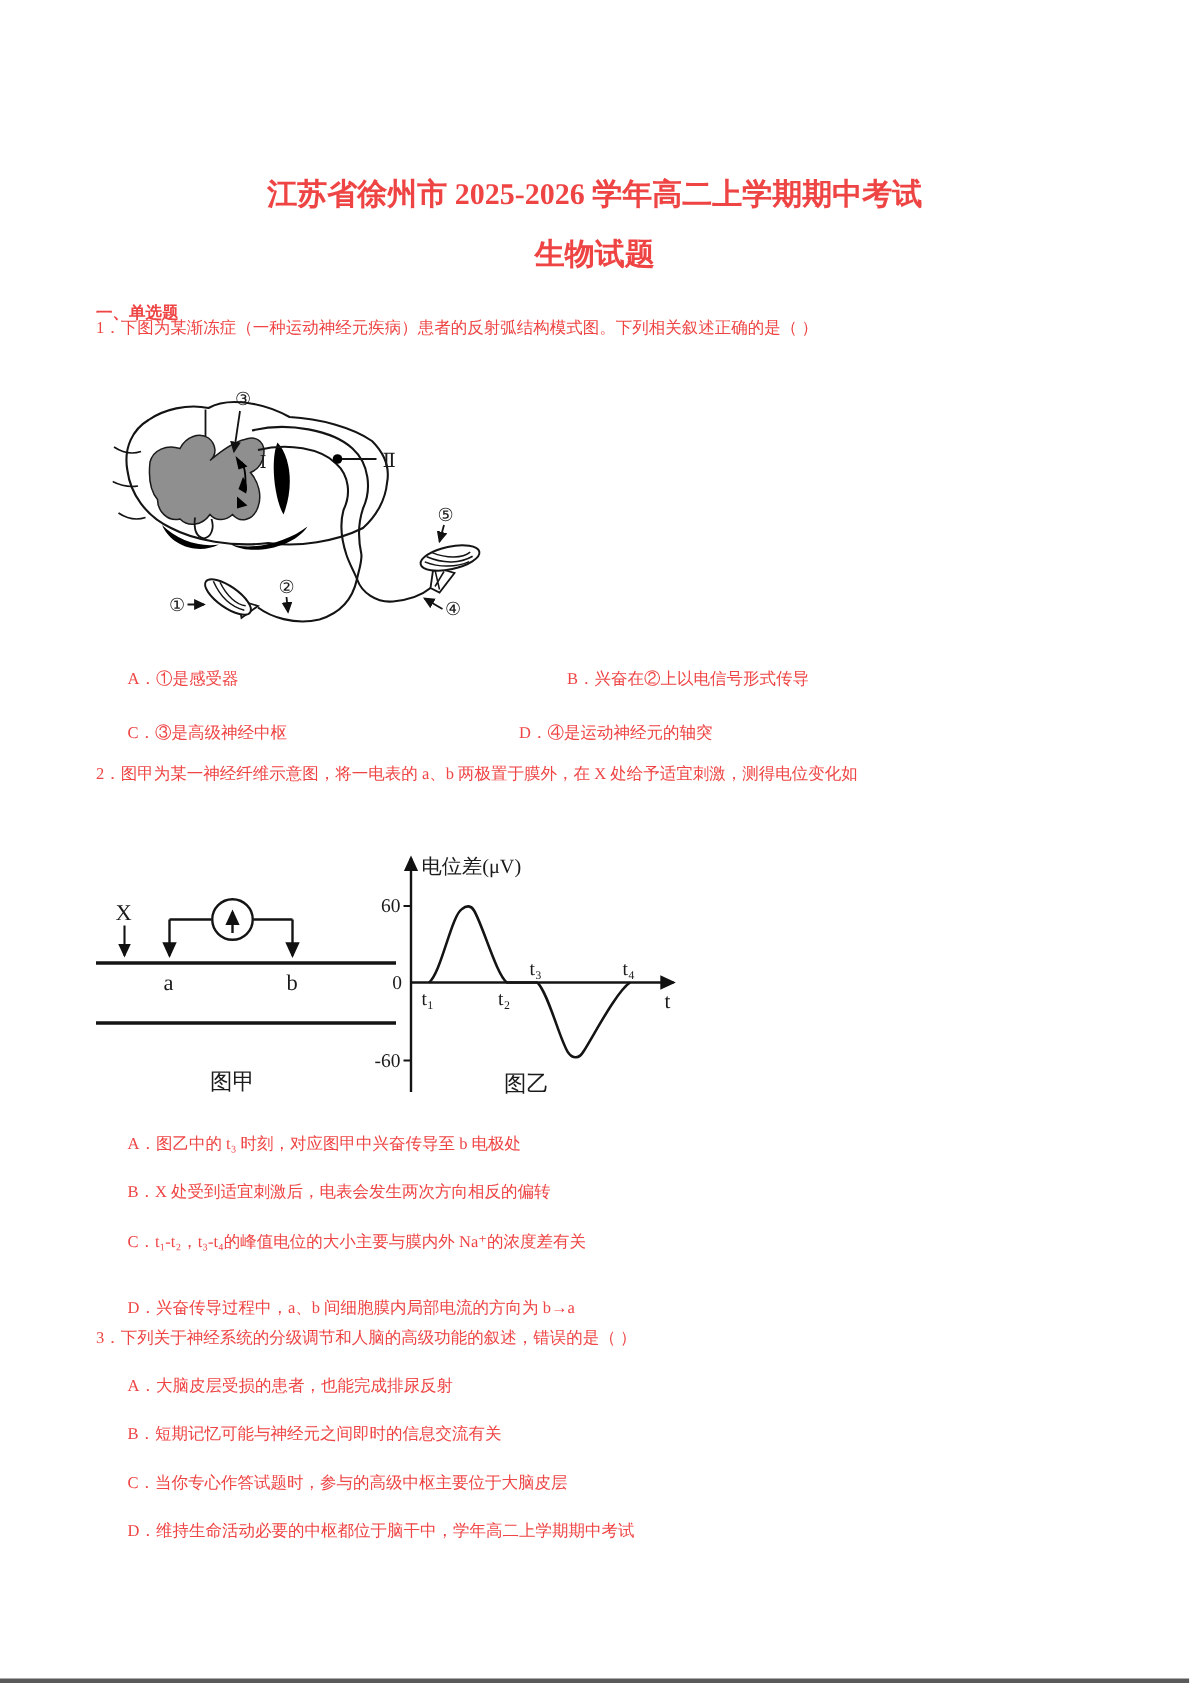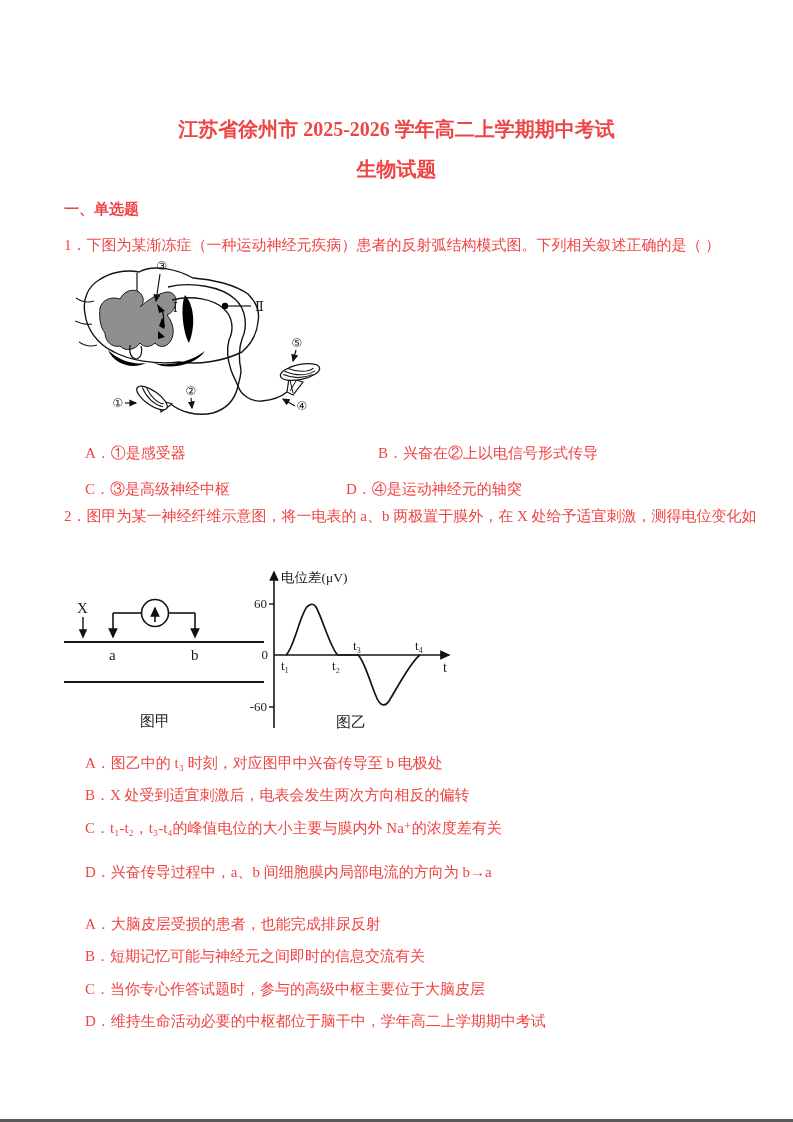--- a/index.html
+++ b/index.html
@@ -7,21 +7,21 @@
     position:relative;
     width:793px;height:1122px;
     background:#ffffff;
     overflow:hidden;
     font-family:"Liberation Serif","DejaVu Serif",serif;
     color:#ef4444;
   }
   .line{
     position:absolute;
     white-space:nowrap;
-    font-size:15px;
+    font-size:11px;
     line-height:17px;
   }
   .title{
     position:absolute;left:0;width:100%;
     text-align:center;font-weight:bold;font-size:20px;white-space:nowrap;
   }
   .section{font-weight:bold;}
   .fig{position:absolute;}
   svg text{font-family:"Liberation Serif","DejaVu Serif",serif;fill:#1b1b1b;}
   .bottom-rule{
@@ -31,21 +31,21 @@
 </head>
 <body>
 
 <div class="page">
 
   <div class="title" style="top:116px;">江苏省徐州市 2025-2026 学年高二上学期期中考试</div>
   <div class="title" style="top:156px;">生物试题</div>
 
   <div class="line section" style="left:64px;top:201px;">一、单选题</div>
 
-  <div class="line" style="left:64px;top:237px;">1．下图为某渐冻症（一种运动神经元疾病）患者的反射弧结构模式图。下列相关叙述正确的是（    ）</div>
+  <div class="line" style="left:64px;top:211px;">1．下图为某渐冻症（一种运动神经元疾病）患者的反射弧结构模式图。下列相关叙述正确的是（    ）</div>
 
   <svg class="fig" style="left:75px;top:248px;" width="335" height="192" viewBox="0 0 335 192">
     <defs>
       <marker id="ar1" markerWidth="7" markerHeight="7" refX="5.5" refY="3" orient="auto">
         <path d="M0,0 L6.5,3 L0,6 Z" fill="#111"></path>
       </marker>
     </defs>
 
     <path fill="#ffffff" stroke="#141414" stroke-width="1.4" d="M10,66 C7,50 14,38 24,32 C34,25 50,21 64,24 C78,16 102,21 118,30 C138,31 160,37 173,46 C181,54 185,64 183,74 C182,85 176,96 167,104 C149,113 124,117 104,114 C80,117 54,112 39,104 C22,96 12,81 10,66 Z"></path>
     <path fill="none" stroke="#141414" stroke-width="1.2" d="M62,25 L62,43"></path>
@@ -165,19 +165,20 @@
     <text x="167" y="90" font-size="13">t₄</text>
     <text x="195" y="112" font-size="14">t</text>
     <text x="88" y="167" font-size="15">图乙</text>
   </svg>
 
   <div class="line" style="left:85px;top:755px;">A．图乙中的 t₃ 时刻，对应图甲中兴奋传导至 b 电极处</div>
   <div class="line" style="left:85px;top:787px;">B．X 处受到适宜刺激后，电表会发生两次方向相反的偏转</div>
   <div class="line" style="left:85px;top:820px;">C．t₁-t₂，t₃-t₄的峰值电位的大小主要与膜内外 Na⁺的浓度差有关</div>
   <div class="line" style="left:85px;top:852px;margin-top:12px;">D．兴奋传导过程中，a、b 间细胞膜内局部电流的方向为 b→a</div>
 
+  <div class="line" style="left:64px;top:884px;">3．下列关于神经系统的分级调节和人脑的高级功能的叙述，错误的是（    ）</div>
   <div class="line" style="left:85px;top:916px;">A．大脑皮层受损的患者，也能完成排尿反射</div>
   <div class="line" style="left:85px;top:948px;">B．短期记忆可能与神经元之间即时的信息交流有关</div>
   <div class="line" style="left:85px;top:981px;">C．当你专心作答试题时，参与的高级中枢主要位于大脑皮层</div>
   <div class="line" style="left:85px;top:1013px;">D．维持生命活动必要的中枢都位于脑干中，学年高二上学期期中考试</div>
 
   <div class="bottom-rule"></div>
 </div>
 
 </body></html>

